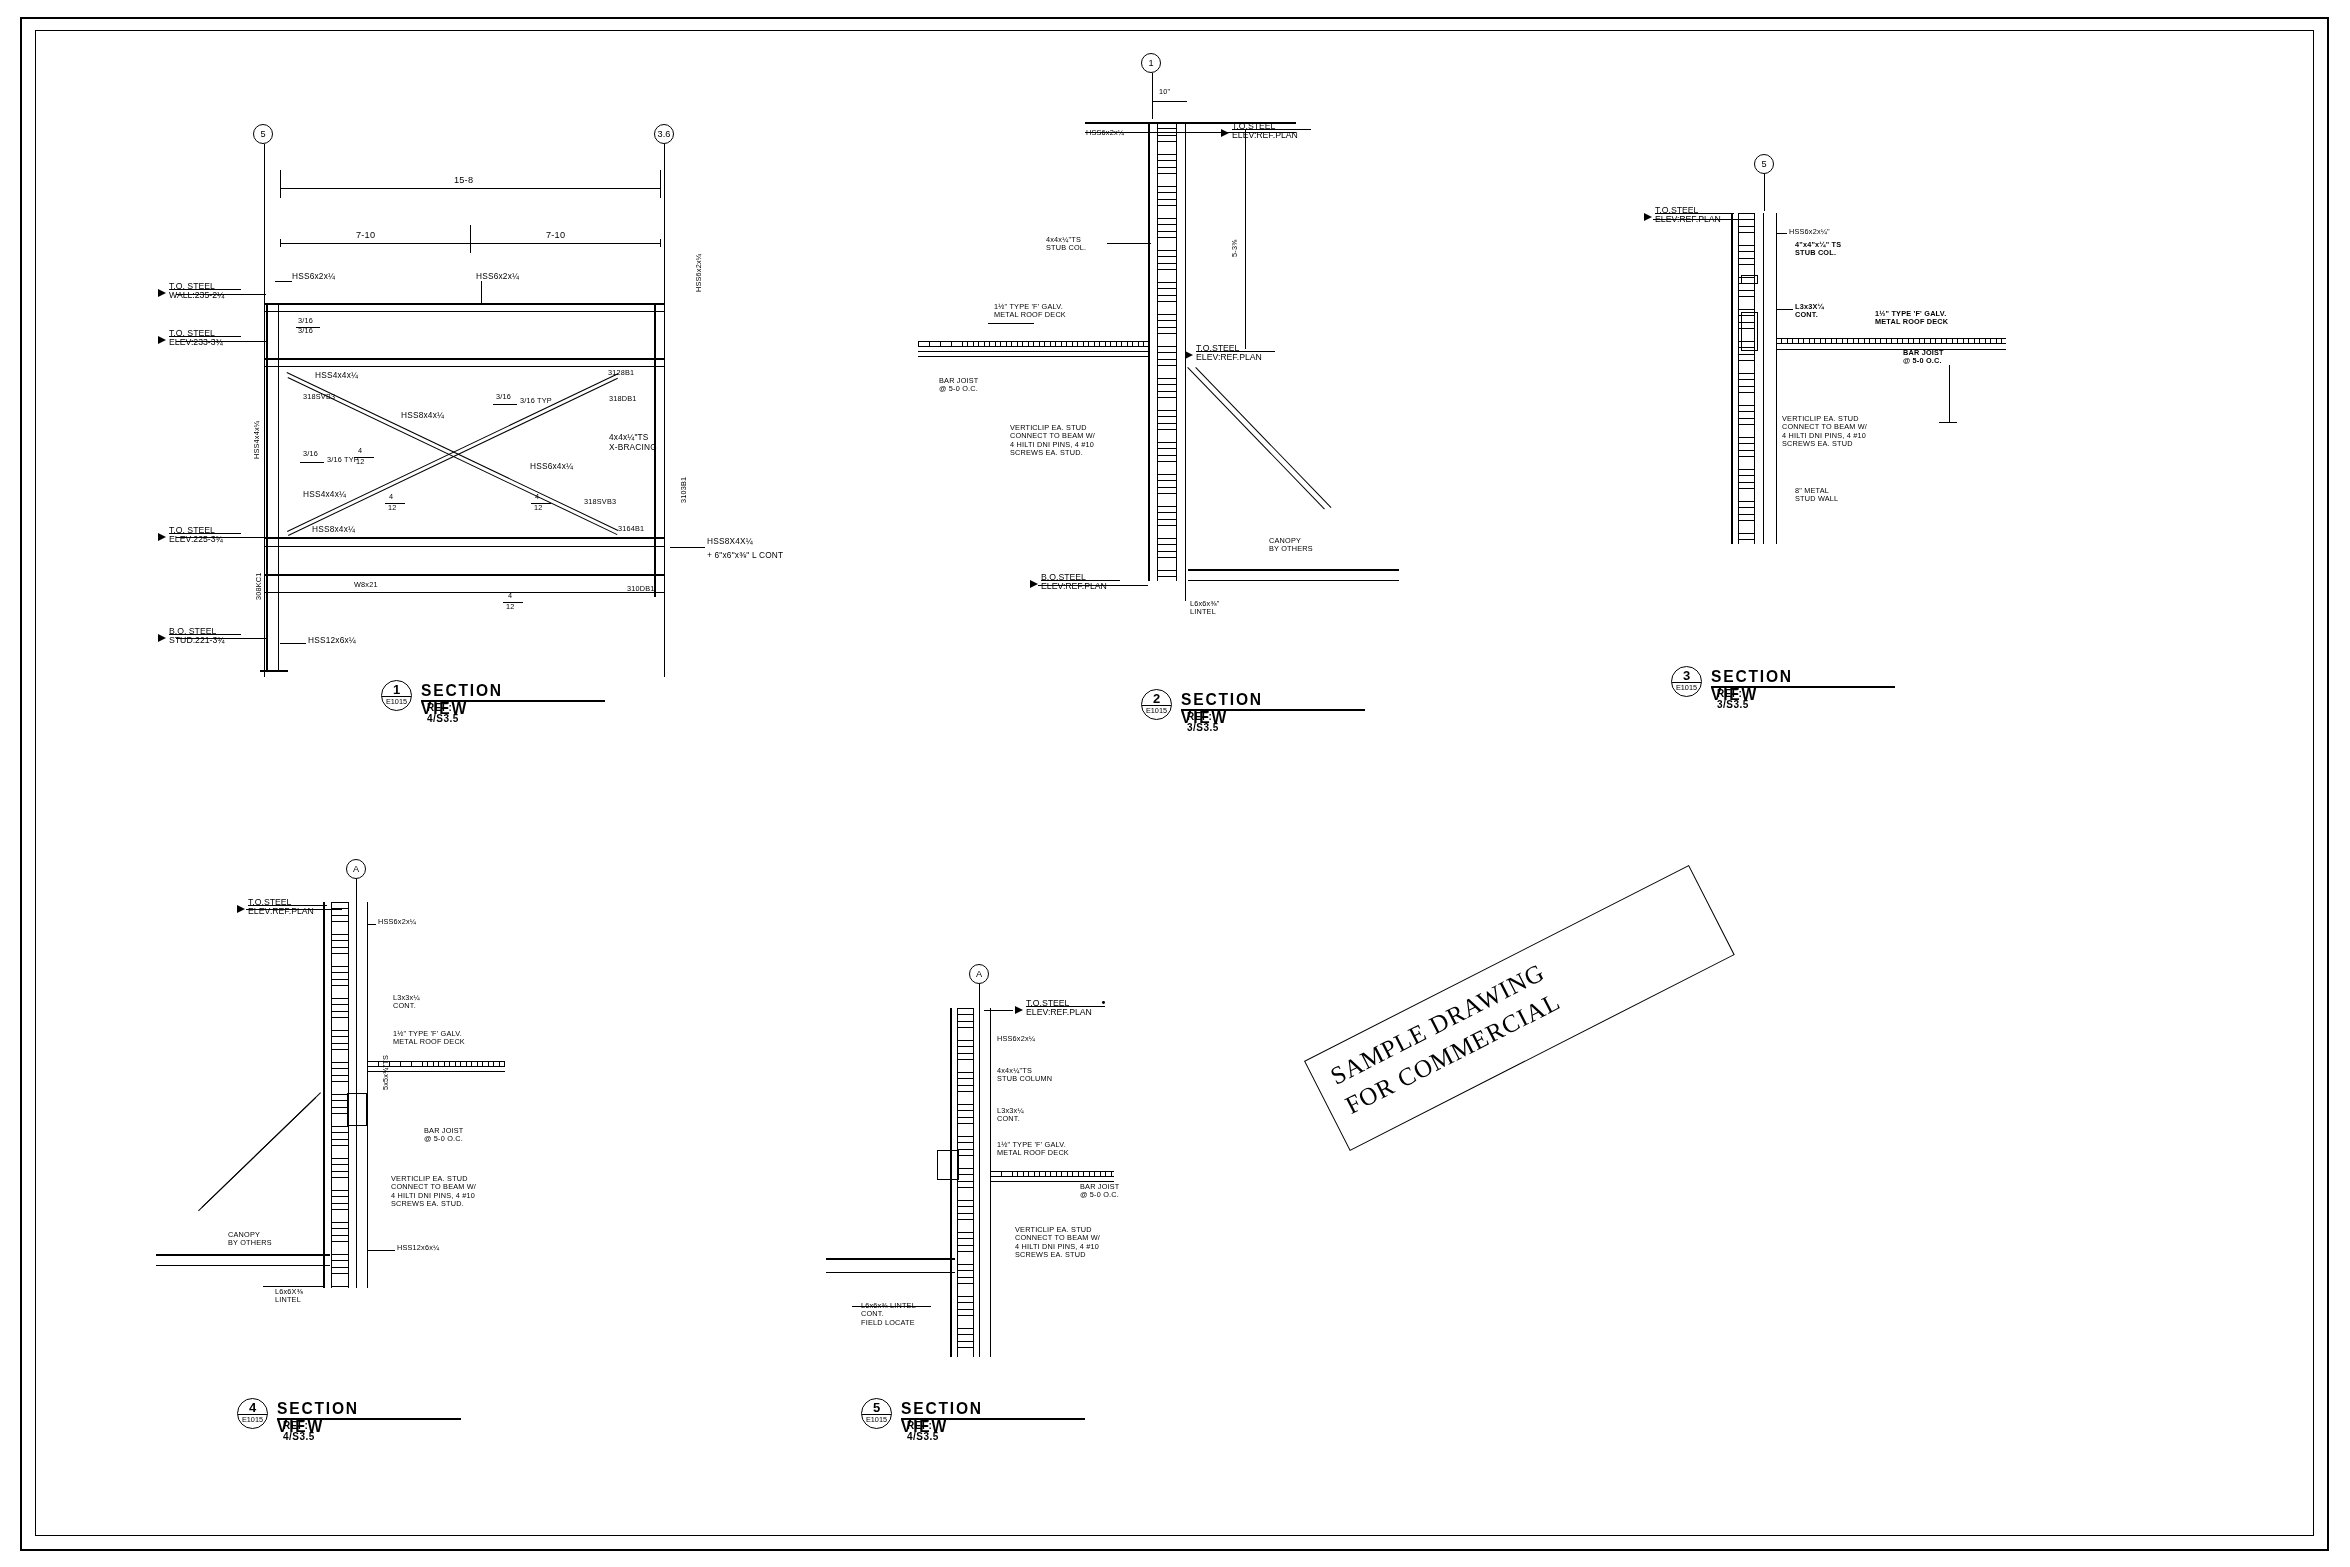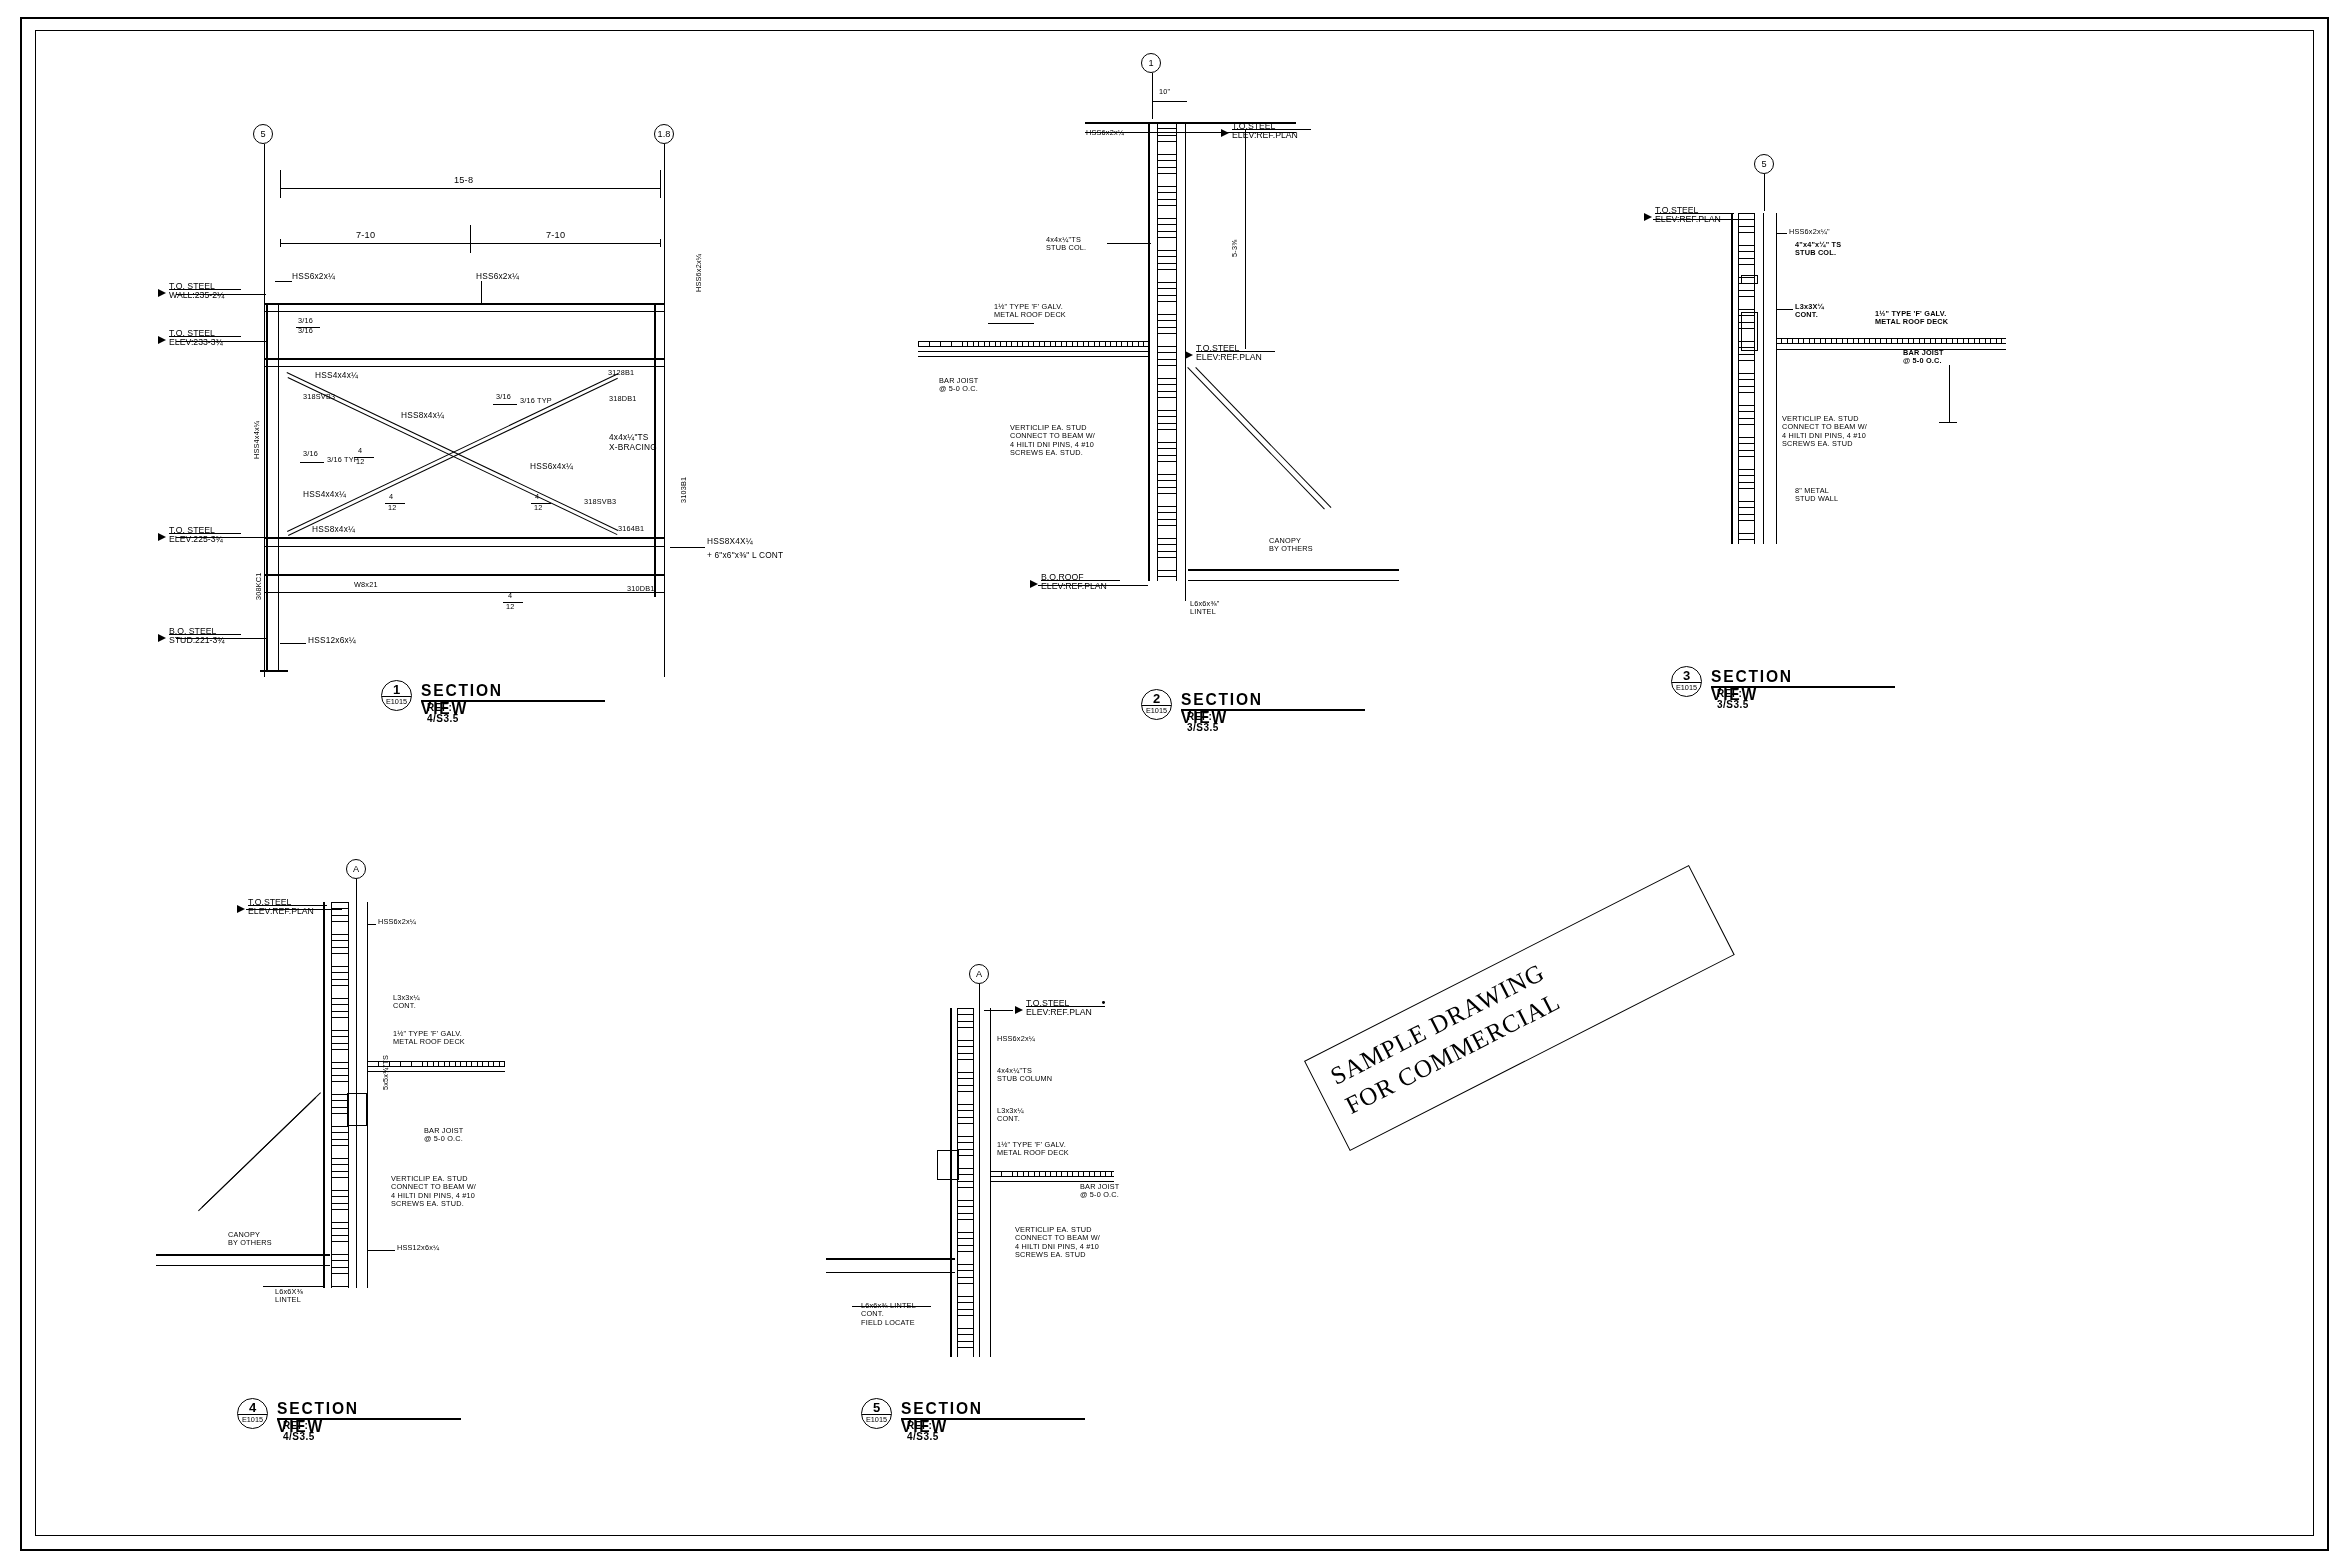--- a/index.html
+++ b/index.html
@@ -159,21 +159,21 @@
   <div class="border-outer"></div>
   <div class="border-inner"></div>
 
   <div>
 
     <div class="bub" style="left:253px; top:124px;">
         <span>5</span>
       </div>
     <div class="ln vl" style="left:264px; top:144px; height:533px;"></div>
     <div class="bub" style="left:654px; top:124px;">
-        <span>1.8</span>
+        <span>3.6</span>
       </div>
     <div class="ln vl" style="left:664px; top:144px; height:533px;"></div>
 
     <div class="extline" style="left:280px; top:170px; height:27.5px;"></div>
     <div class="extline" style="left:660px; top:170px; height:27.5px;"></div>
     <div class="dim" style="left:280px; top:188px; width:380px;"></div>
     <div class="dimtick" style="left:280px; top:184px;"></div>
     <div class="dimtick" style="left:660px; top:184px;"></div>
     <div class="txt" style="left:454px; top:175px;">15-8</div>
 
@@ -336,21 +336,21 @@
     </div>
     <div class="elev-tag" style="left:1185px; top:351px;">
       <div class="flag"></div>
       <div class="bar" style="width:79px;"></div>
       <div class="lb">T.O.STEEL</div>
       <div class="lb2">ELEV:REF.PLAN</div>
     </div>
     <div class="elev-tag" style="left:1030px; top:580px;">
       <div class="flag"></div>
       <div class="bar" style="width:79px;"></div>
-      <div class="lb">B.O.ROOF</div>
+      <div class="lb">B.O.STEEL</div>
       <div class="lb2">ELEV:REF.PLAN</div>
     </div>
     <div class="ln hl" style="left:1038px; top:585px; width:110px;"></div>
 
     <div class="extline" style="left:1245px; top:129px; height:18.4px;"></div>
     <div class="ln vl" style="left:1245px; top:129px; height:220px;"></div>
     <div class="txt xs" style="left:1231px; top:257px; transform: rotate(-90deg); transform-origin: 0 0;">5-3⅜</div>
 
     <div class="txt xs" style="left:1046px; top:236px; white-space:pre;">4x4x¼"TS
 STUB COL.</div>

